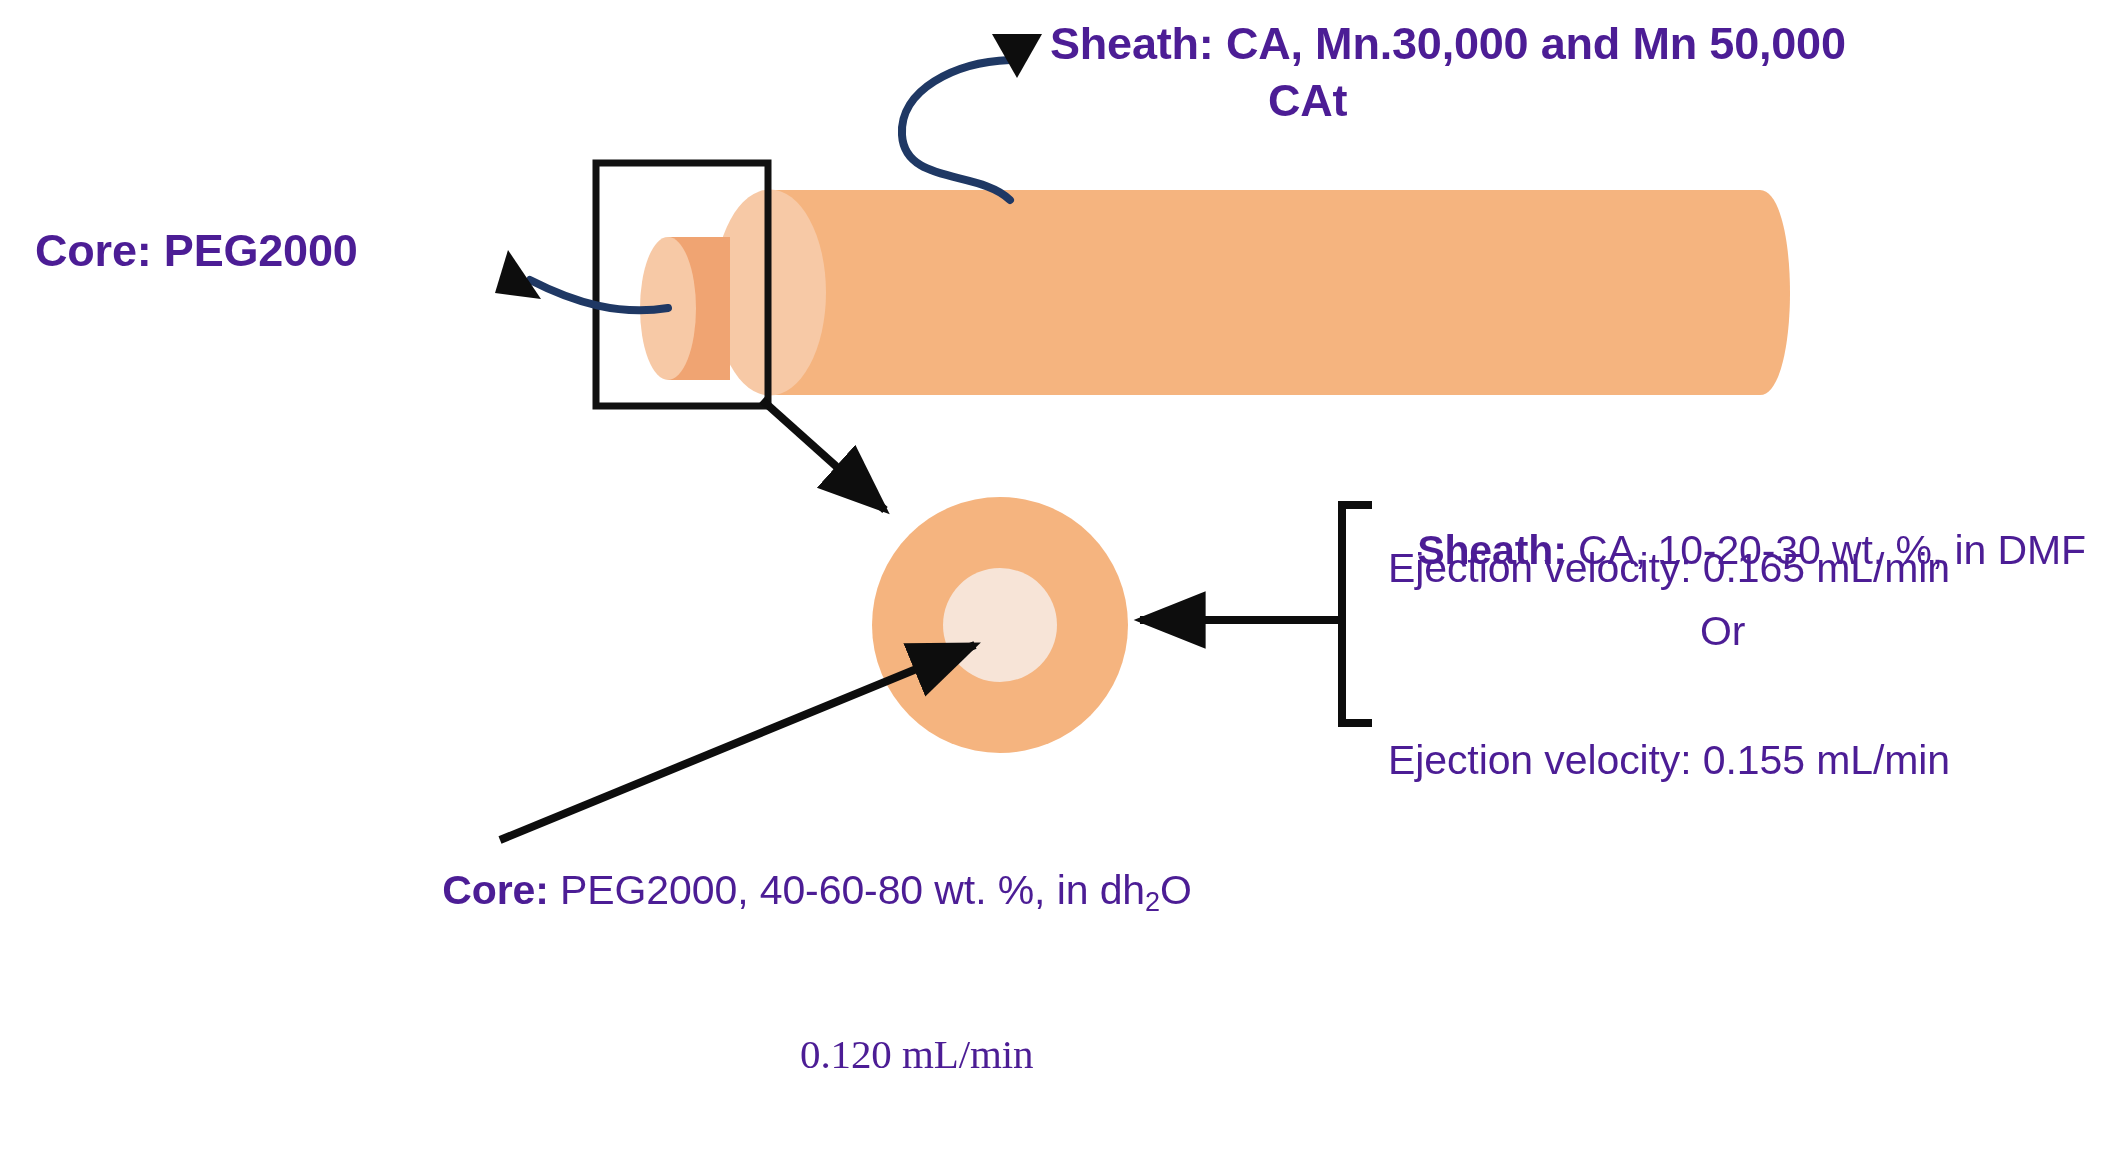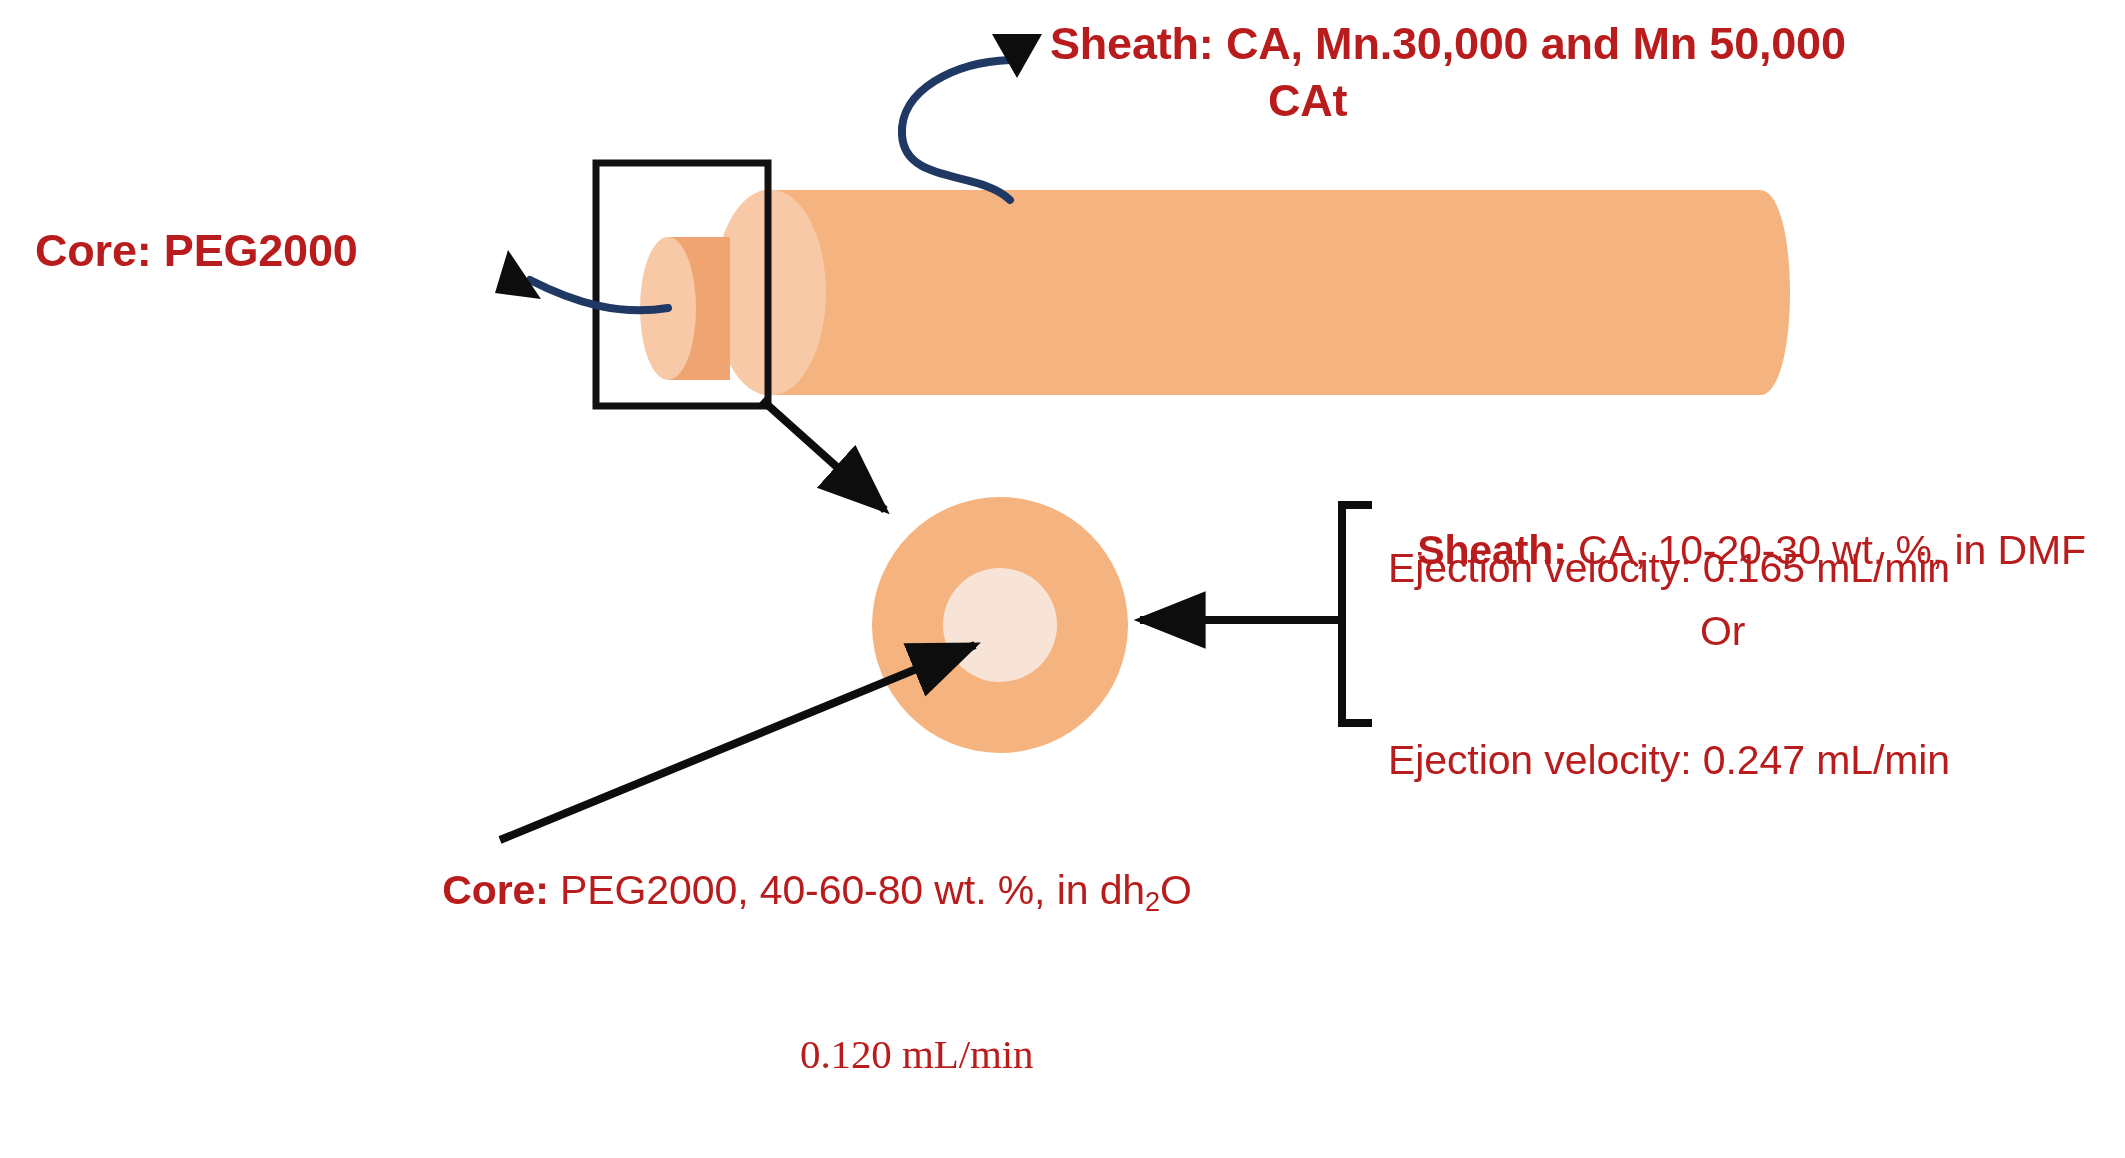--- a/index.html
+++ b/index.html
@@ -21,21 +21,21 @@
     left: 0;
     top: 0;
     width: 2125px;
     height: 1158px;
     overflow: visible;
   }
   .txt {
     position: absolute;
     white-space: pre;
     line-height: 1.14;
-    color: #b91c1c;
+    color: #4c1d95;
   }
   .b { font-weight: bold; }
   .label-top {
     font-size: 45px;
     font-weight: bold;
     letter-spacing: -0.2px;
   }
   .label-left {
     font-size: 45px;
     font-weight: bold;
@@ -120,21 +120,21 @@
 
   <div class="txt label-left" style="left:35px; top:225px;">Core: PEG2000</div>
 
   <div class="txt blk" style="left:1372px; top:480px;">
     <span class="b">Sheath:</span><span> CA, 10-20-30 wt. %, in DMF</span>
   </div>
   <div class="txt blk" style="left:1388px; top:545px;">Ejection velocity: 0.165 mL/min</div>
 
   <div class="txt blk" style="left:1700px; top:608px;">Or</div>
 
-  <div class="txt blk" style="left:1388px; top:737px;">Ejection velocity: 0.247 mL/min</div>
+  <div class="txt blk" style="left:1388px; top:737px;">Ejection velocity: 0.155 mL/min</div>
 
   <div class="txt blk" style="left:397px; top:820px;">
     <span class="b">Core:</span><span> PEG2000, 40-60-80 wt. %, in dh</span><sub>2</sub><span>O</span>
   </div>
 
   <div class="txt blk" style="left:800px; top:938px;">
     <span class="row">0.120 mL/min</span>
     
     
     

